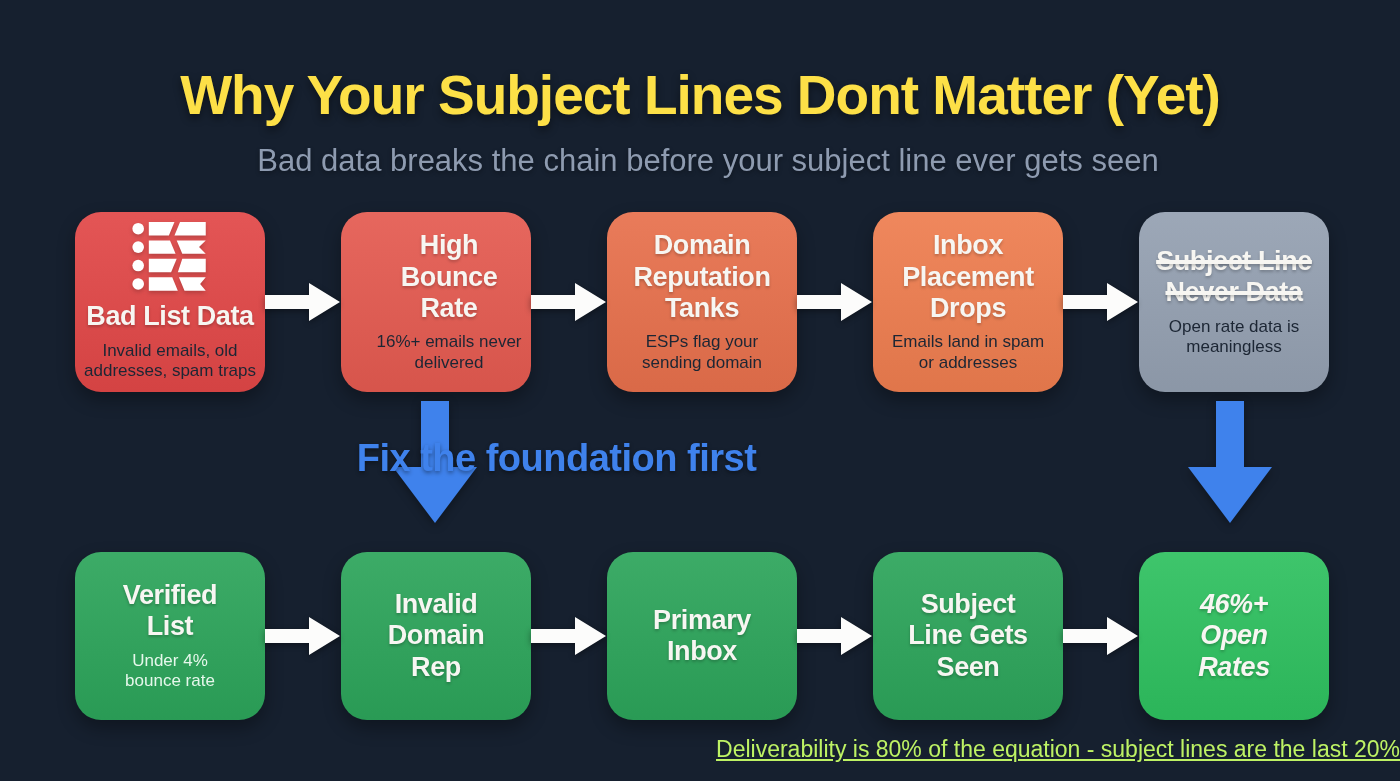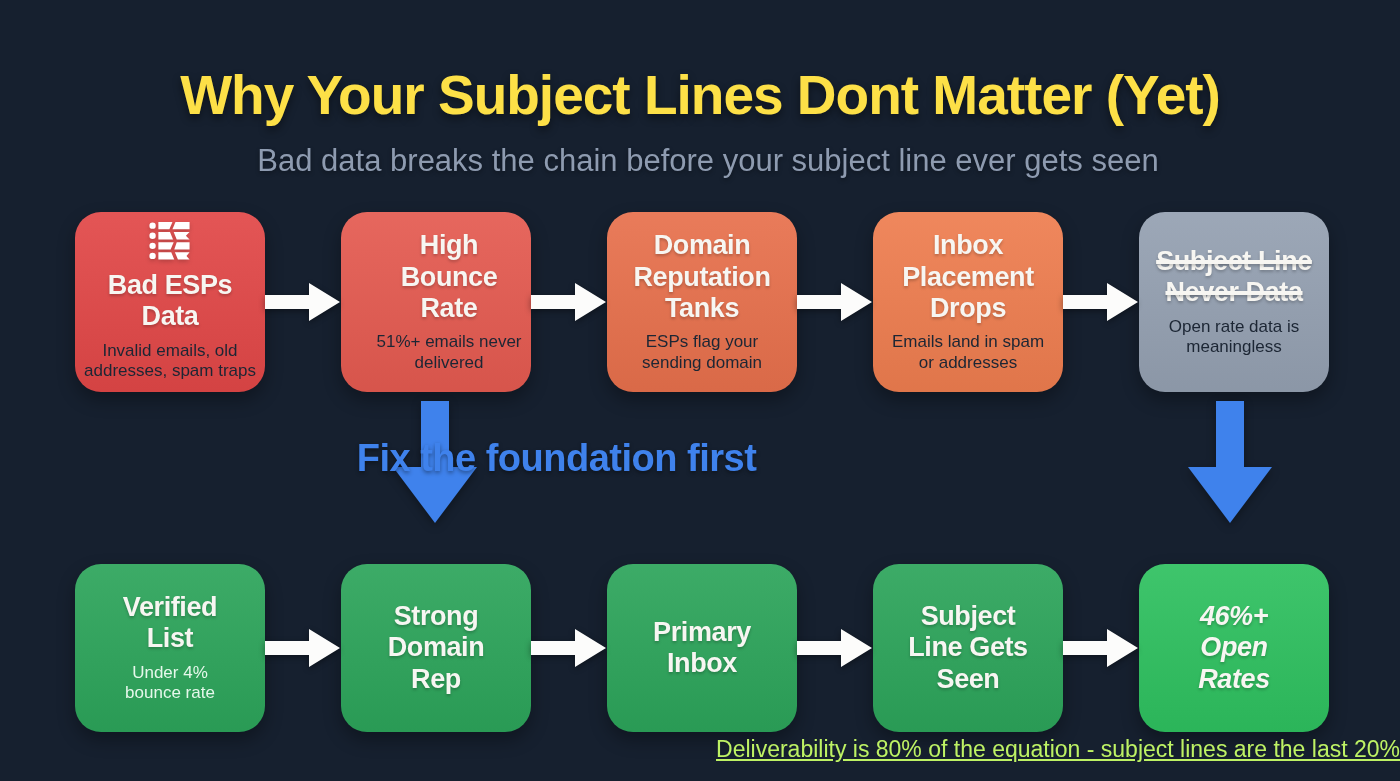--- a/index.html
+++ b/index.html
@@ -23,21 +23,21 @@
     font-size:31px;font-weight:400;
     color:#8e9bb0;line-height:1.1;
     text-shadow:0 2px 4px rgba(0,0,0,.35);
     padding-left:16px;
   }
   .row{
     position:absolute;left:75px;right:75px;
     display:flex;align-items:stretch;
   }
   .row-top{top:212px;height:180px;}
-  .row-bottom{top:564px;height:168px;}
+  .row-bottom{top:552px;height:168px;}
   .box{
     flex:0 0 190px;
     border-radius:26px;
     display:flex;flex-direction:column;
     align-items:center;justify-content:center;
     gap:8px;
     padding:10px 6px;box-sizing:border-box;
     background-color:#2ca45a;
     background-image:linear-gradient(180deg,rgba(255,255,255,.08),rgba(0,0,0,.06));
     box-shadow:0 8px 18px rgba(0,0,0,.32);
@@ -104,36 +104,36 @@
           <polygon points="15,16.5 34,16.5 39,28.5 15,28.5"></polygon>
           <polygon points="40,16.5 66,16.5 60,22.5 66,28.5 45,28.5"></polygon>
           <circle cx="5.5" cy="39" r="5.2"></circle>
           <polygon points="15,33 40,33 35,45 15,45"></polygon>
           <polygon points="45,33 66,33 66,45 41,45"></polygon>
           <circle cx="5.5" cy="55.5" r="5.2"></circle>
           <polygon points="15,49.5 36,49.5 41,61.5 15,61.5"></polygon>
           <polygon points="42,49.5 66,49.5 61,55.5 66,61.5 47,61.5"></polygon>
         </g>
       </svg>
-      <div class="box-title">Bad ESPs Data</div>
+      <div class="box-title">Bad List Data</div>
       <div class="box-sub">Invalid emails, old
 addresses, spam traps</div>
     </div>
 
     <div class="connector">
       <svg class="arrow-right" viewBox="0 0 76 44" xmlns="http://www.w3.org/2000/svg">
         <polygon fill="#fcfcfb" points="0,15 44,15 44,3 75,22 44,41 44,29 0,29"></polygon>
       </svg>
     </div>
 
     <div class="box" style="background-color: rgb(228, 90, 80); padding-left: 32px;">
       <div class="box-title">High
 Bounce
 Rate</div>
-      <div class="box-sub">51%+ emails never
+      <div class="box-sub">16%+ emails never
 delivered</div>
     </div>
 
     <div class="connector">
       <svg class="arrow-right" viewBox="0 0 76 44" xmlns="http://www.w3.org/2000/svg">
         <polygon fill="#fcfcfb" points="0,15 44,15 44,3 75,22 44,41 44,29 0,29"></polygon>
       </svg>
     </div>
 
     <div class="box" style="background-color: rgb(231, 112, 76);">
@@ -192,21 +192,21 @@
 bounce rate</div>
     </div>
 
     <div class="connector">
       <svg class="arrow-right" viewBox="0 0 76 44" xmlns="http://www.w3.org/2000/svg">
         <polygon fill="#fcfcfb" points="0,15 44,15 44,3 75,22 44,41 44,29 0,29"></polygon>
       </svg>
     </div>
 
     <div class="box" style="background-color: rgb(44, 164, 90);">
-      <div class="box-title">Strong
+      <div class="box-title">Invalid
 Domain
 Rep</div>
     </div>
 
     <div class="connector">
       <svg class="arrow-right" viewBox="0 0 76 44" xmlns="http://www.w3.org/2000/svg">
         <polygon fill="#fcfcfb" points="0,15 44,15 44,3 75,22 44,41 44,29 0,29"></polygon>
       </svg>
     </div>
 

